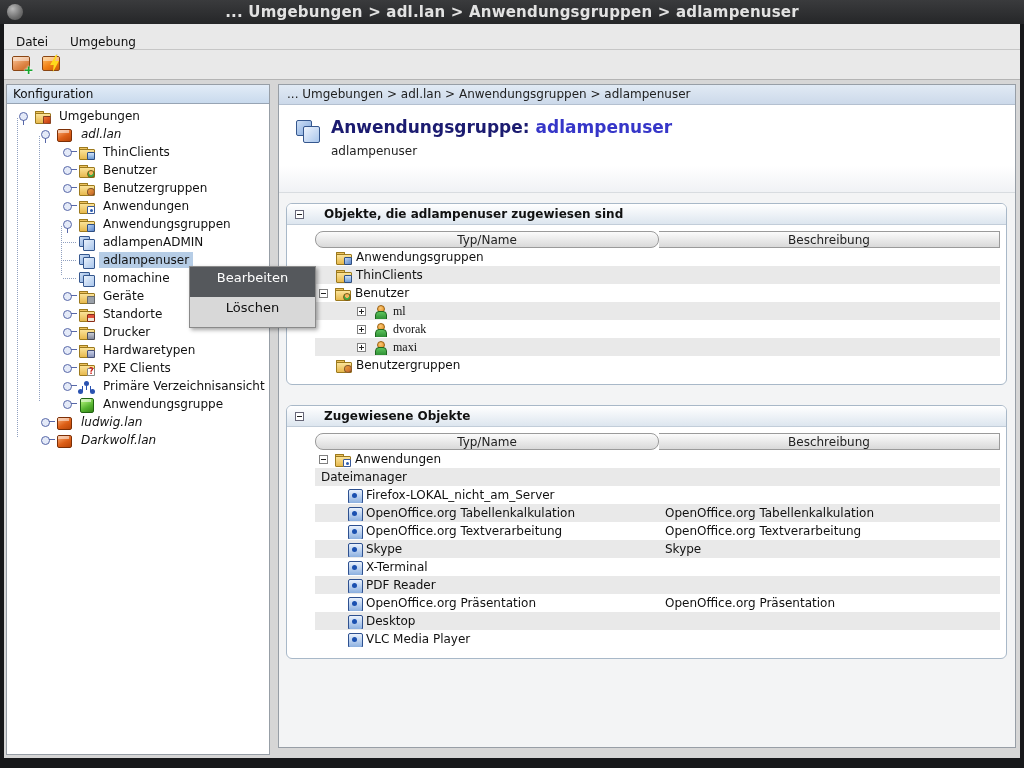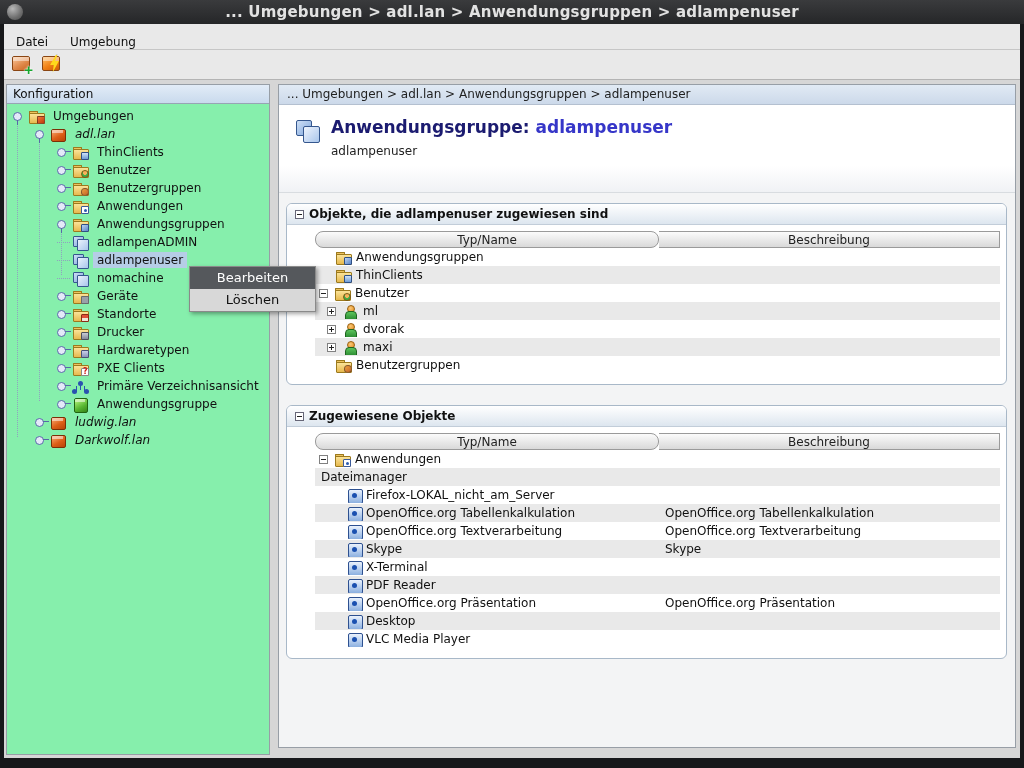--- a/index.html
+++ b/index.html
@@ -30,24 +30,24 @@
   .plusbadge { position:absolute; right:-4px; bottom:-6px; color:#17a82e; font-size:15px; font-weight:bold;
     text-shadow:0 0 2px #fff,0 0 2px #fff; line-height:12px; }
   .bolt { position:absolute; left:5px; top:-2px; width:13px; height:18px; background:#ffd91c;
     clip-path:polygon(62% 0,16% 58%,44% 58%,36% 100%,84% 36%,54% 36%,74% 0);
     filter:drop-shadow(0 0 1px #6b5500); }
 
   .workspace { flex:1; position:relative; background:#d6d6d6; }
 
   
   .left-panel { position:absolute; left:2px; top:4px; width:264px; height:671px;
-    background:#86efac; border:1px solid #979ea6; }
+    background:#ffffff; border:1px solid #979ea6; }
   .panel-header { height:19px; line-height:18px; background:linear-gradient(#e2ecf7,#c9daed);
     border-bottom:1px solid #97a4b4; font-size:12px; color:#111; padding-left:6px; }
-  .tree { position:relative; height:calc(100% - 19px); overflow:hidden; padding-top:3px; font-size:12px; }
+  .tree { position:relative; height:calc(100% - 19px); overflow:hidden; padding-top:3px; font-size:12px;padding-left:6px; }
   .vline { position:absolute; width:0; border-left:1px dotted #90a0c0; }
   .trow { height:18px; display:flex; align-items:center; white-space:nowrap; color:#111; }
   .lvl0 { padding-left:6px; } .lvl1 { padding-left:28px;font-style:italic; } .lvl2 { padding-left:50px; } .lvl3 { padding-left:50px; }
   .knob { width:9px; height:9px; flex:none; margin-right:6px; border:1.5px solid #5868a8;
     border-radius:50%; background:#e4eaf8; position:relative; }
   .knob.exp::after { content:""; position:absolute; left:2.5px; top:7px; width:1px; height:5px; background:#5868a8; }
   .knob.col::after { content:""; position:absolute; left:7px; top:2.5px; width:6px; height:1px; background:#5868a8; }
   .stub { width:13px; flex:none; border-top:1px dotted #90a0c0; margin-right:2px; }
   .tlabel { padding:1px 4px; }
   .tlabel.sel { background:#b6cde6; }
@@ -104,52 +104,52 @@
 
   .ic-app { width:15px; height:15px; }
   .ic-app::before { content:""; position:absolute; left:1px; top:1px; width:13px; height:13px; border-radius:2px;
     background:linear-gradient(#eaf2fd,#8cb0e0); border:1px solid #2d5090; }
   .ic-app::after { content:""; position:absolute; left:5px; top:5px; width:5px; height:5px;
     background:#1a50b0; border-radius:50%; }
 
   
   .context-menu { position:absolute; left:185px; top:186px; width:127px; background:#d8d8d8;
     border:1px solid #8a8a8a; box-shadow:2px 2px 4px rgba(0,0,0,.35); z-index:50; }
-  .cm-item { height:22px; line-height:22px; text-align:center; font-size:13px; color:#111; }
+  .cm-item { height:30px; line-height:22px; text-align:center; font-size:13px; color:#111; }
   .cm-item.selected { background:#55585c; color:#fff; }
 
   
   .right-panel { position:absolute; left:274px; top:4px; width:738px; height:664px;
     background:#fff; border:1px solid #979ea6; display:flex; flex-direction:column; }
   .crumbbar { height:20px; line-height:19px; font-size:12px; color:#222; padding-left:8px;
     background:linear-gradient(#e1eaf4,#ccd9ea); border-bottom:1px solid #b4c0d0; }
   .detail-header { height:88px; background:linear-gradient(#ffffff 70%,#f0f2f5); border-bottom:1px solid #d8dce0;
     position:relative;text-decoration:underline; }
   .dh-icon { position:absolute; left:16px; top:14px; }
   .dh-text { position:absolute; left:52px; top:12px; }
   .dh-title { font-size:17px; font-weight:bold; }
   .t-navy { color:#1b1b70; } .t-blue { color:#3636c8; margin-left:6px; }
   .dh-sub { margin-top:7px; font-size:12px; color:#222; }
   .detail-body { flex:1; background:#f3f4f5; padding:10px 8px 0 7px; overflow:hidden; }
 
   .section { background:#fff; border:1px solid #a8b8c8; border-radius:6px; margin-bottom:20px; }
-  .sec-head { height:21px; display:flex; align-items:center; gap:5px; padding:0 8px;
+  .sec-head { height:21px; display:flex; align-items:center; gap:20px; padding:0 8px;
     background:linear-gradient(#ffffff,#dde6ef); border-bottom:1px solid #c2cdd9; border-radius:5px 5px 0 0;
     font-size:12px; font-weight:bold; color:#111; }
   .sec-body { padding:6px 6px 10px 28px; }
 
   .thead { display:flex; }
   .ch { height:17px; line-height:16px; text-align:center; font-size:12px; color:#222;
     background:linear-gradient(#fbfbfb,#d9d9d9); border:1px solid #9a9a9a; }
   .ch1 { width:344px;border-radius:8px; } .ch2 { flex:1; border-left:none; }
   .trw { display:flex; height:18px; align-items:center; font-size:12px; color:#111; }
   .trw.alt { background:#e9e9e9; }
   .c1 { width:344px; display:flex; align-items:center; white-space:nowrap; overflow:hidden; }
   .c2 { flex:1; padding-left:6px; white-space:nowrap; overflow:hidden; }
-  .i0 { padding-left:20px; } .ibox { padding-left:4px; } .i1 { padding-left:12px; } .iapp { padding-left:32px; }
+  .i0 { padding-left:20px; } .ibox { padding-left:4px; } .i1 { padding-left:42px;font-family:Liberation Serif, serif; } .iapp { padding-left:32px; }
 
   .xbox { width:9px; height:9px; flex:none; background:#fff; border:1px solid #808080; position:relative; margin-right:6px; }
   .xbox::before { content:""; position:absolute; left:1px; top:3px; width:5px; height:1px; background:#222; }
   .xbox.plus::after { content:""; position:absolute; left:3px; top:1px; width:1px; height:5px; background:#222; }
   .xbox.hdr { border-color:#667; margin-right:0; }
 </style>
 </head>
 <body>
 
 <div class="window">

